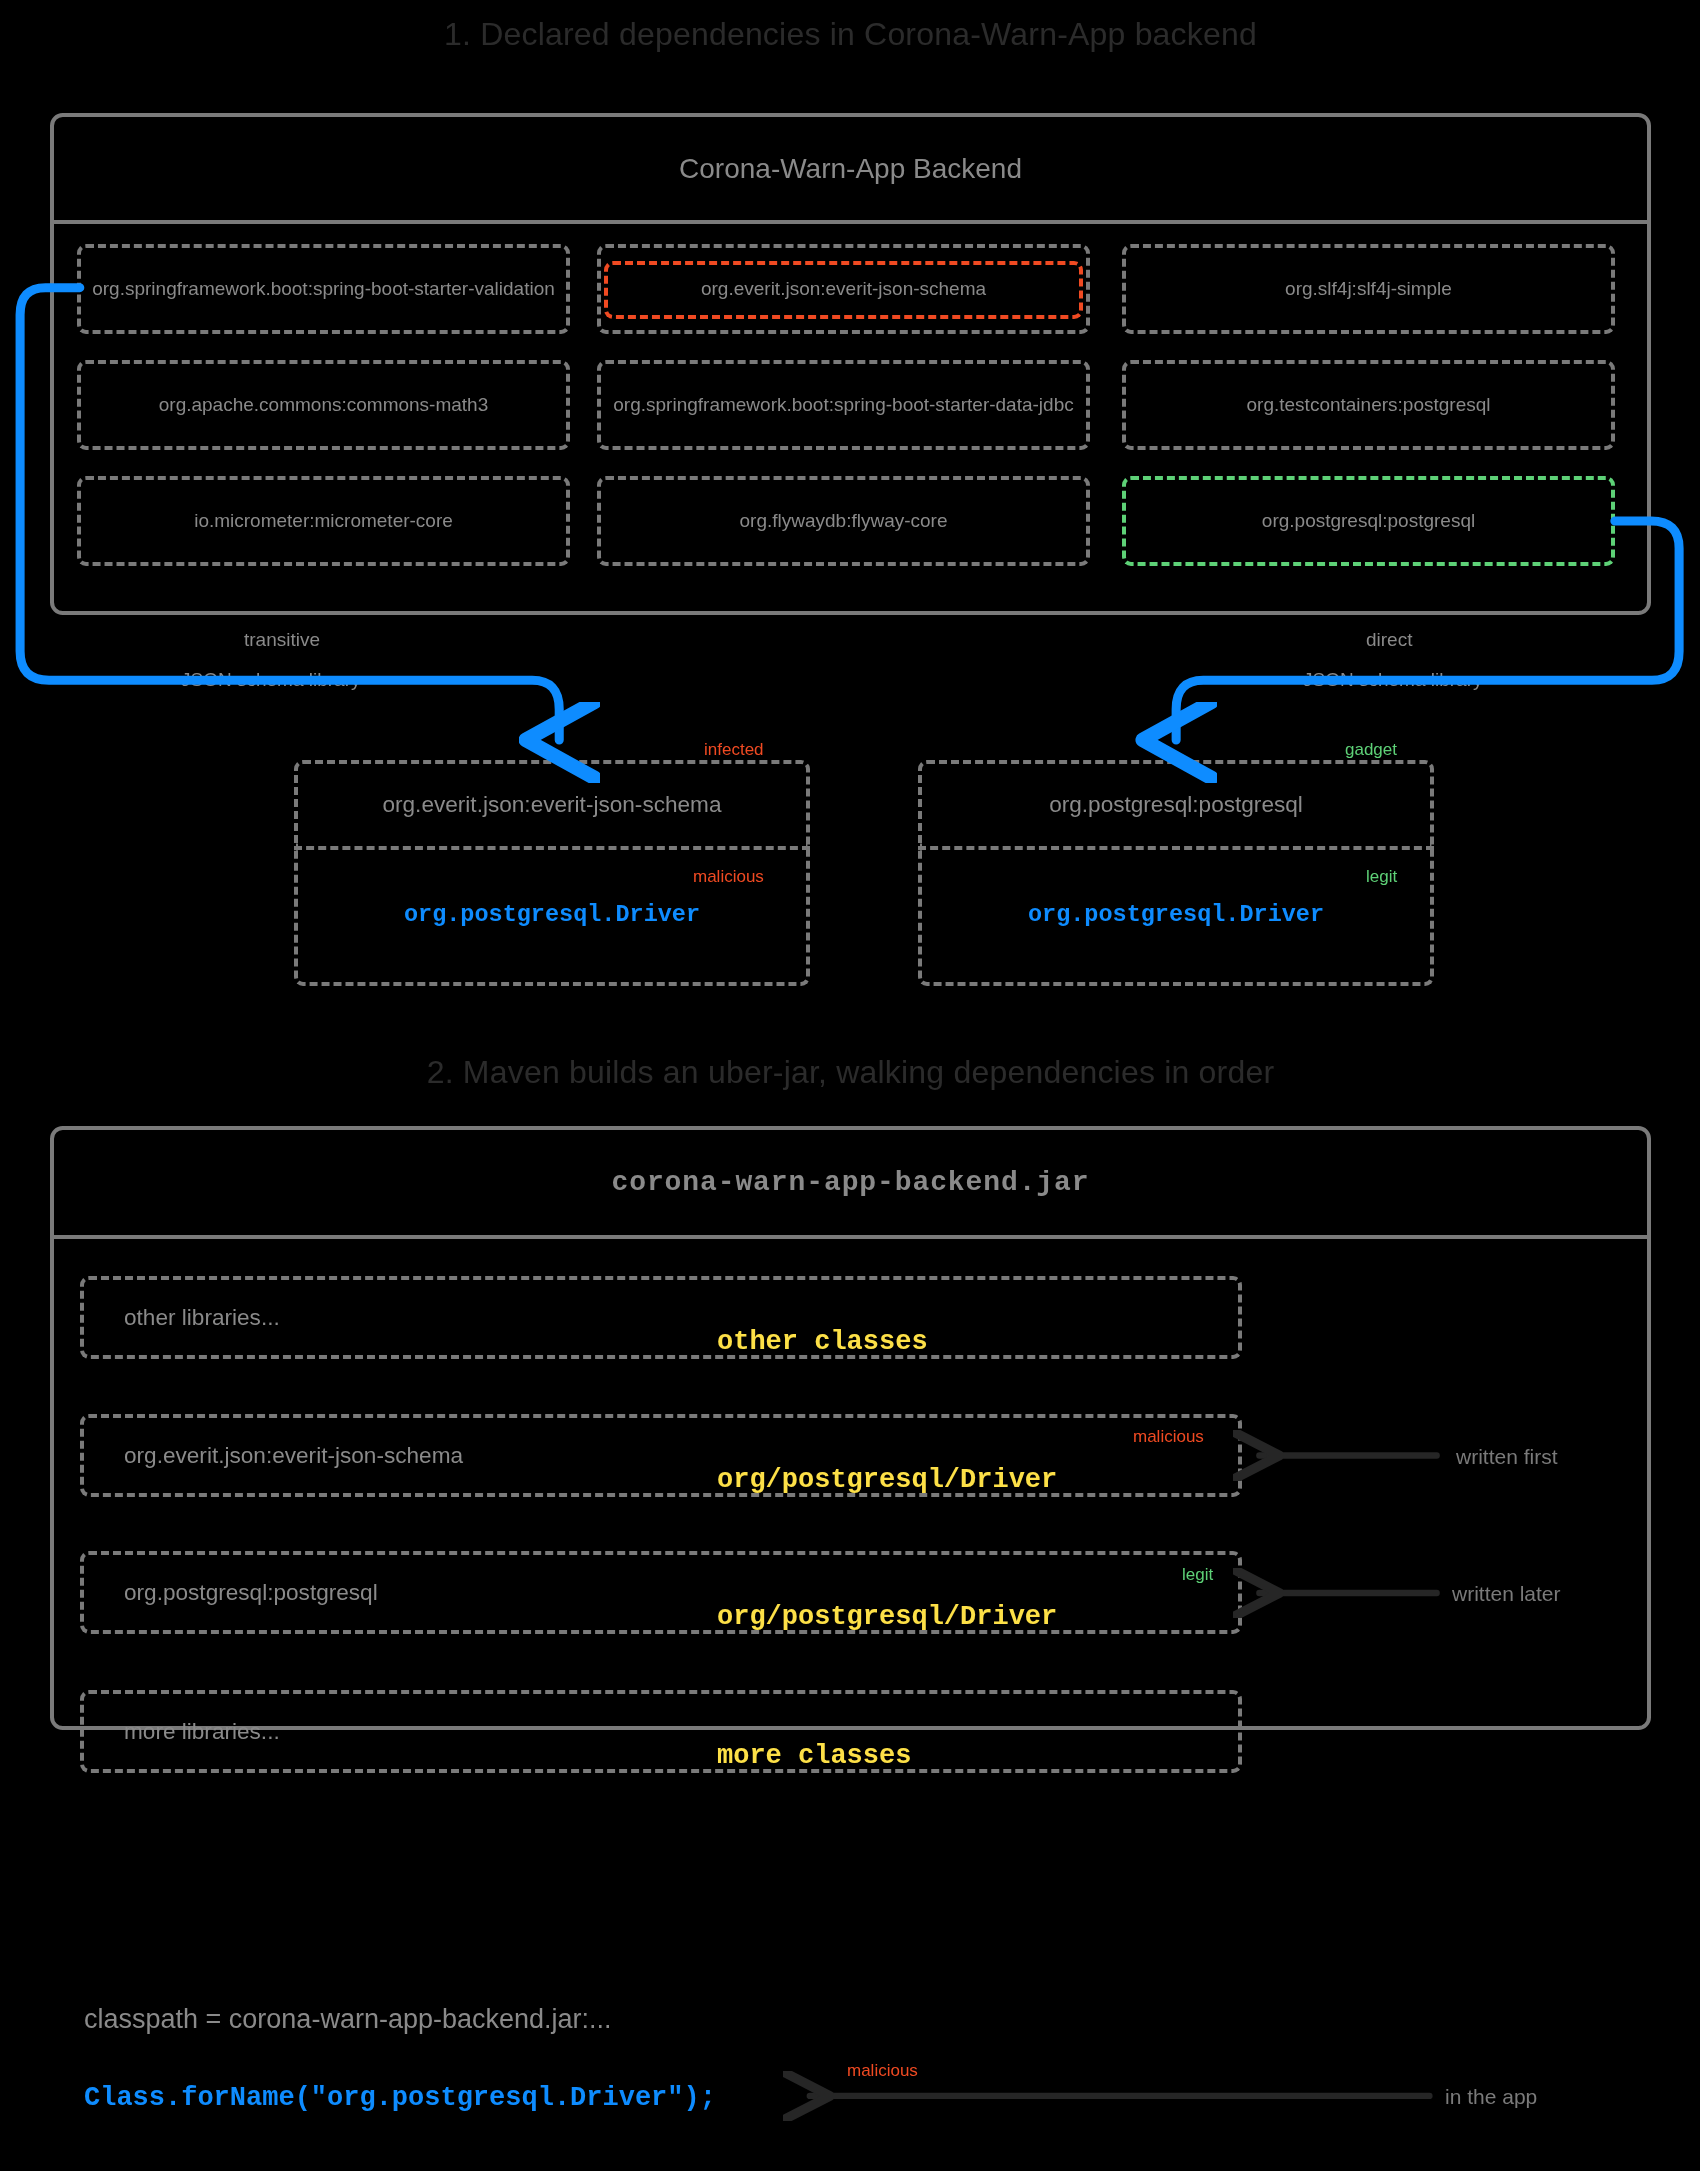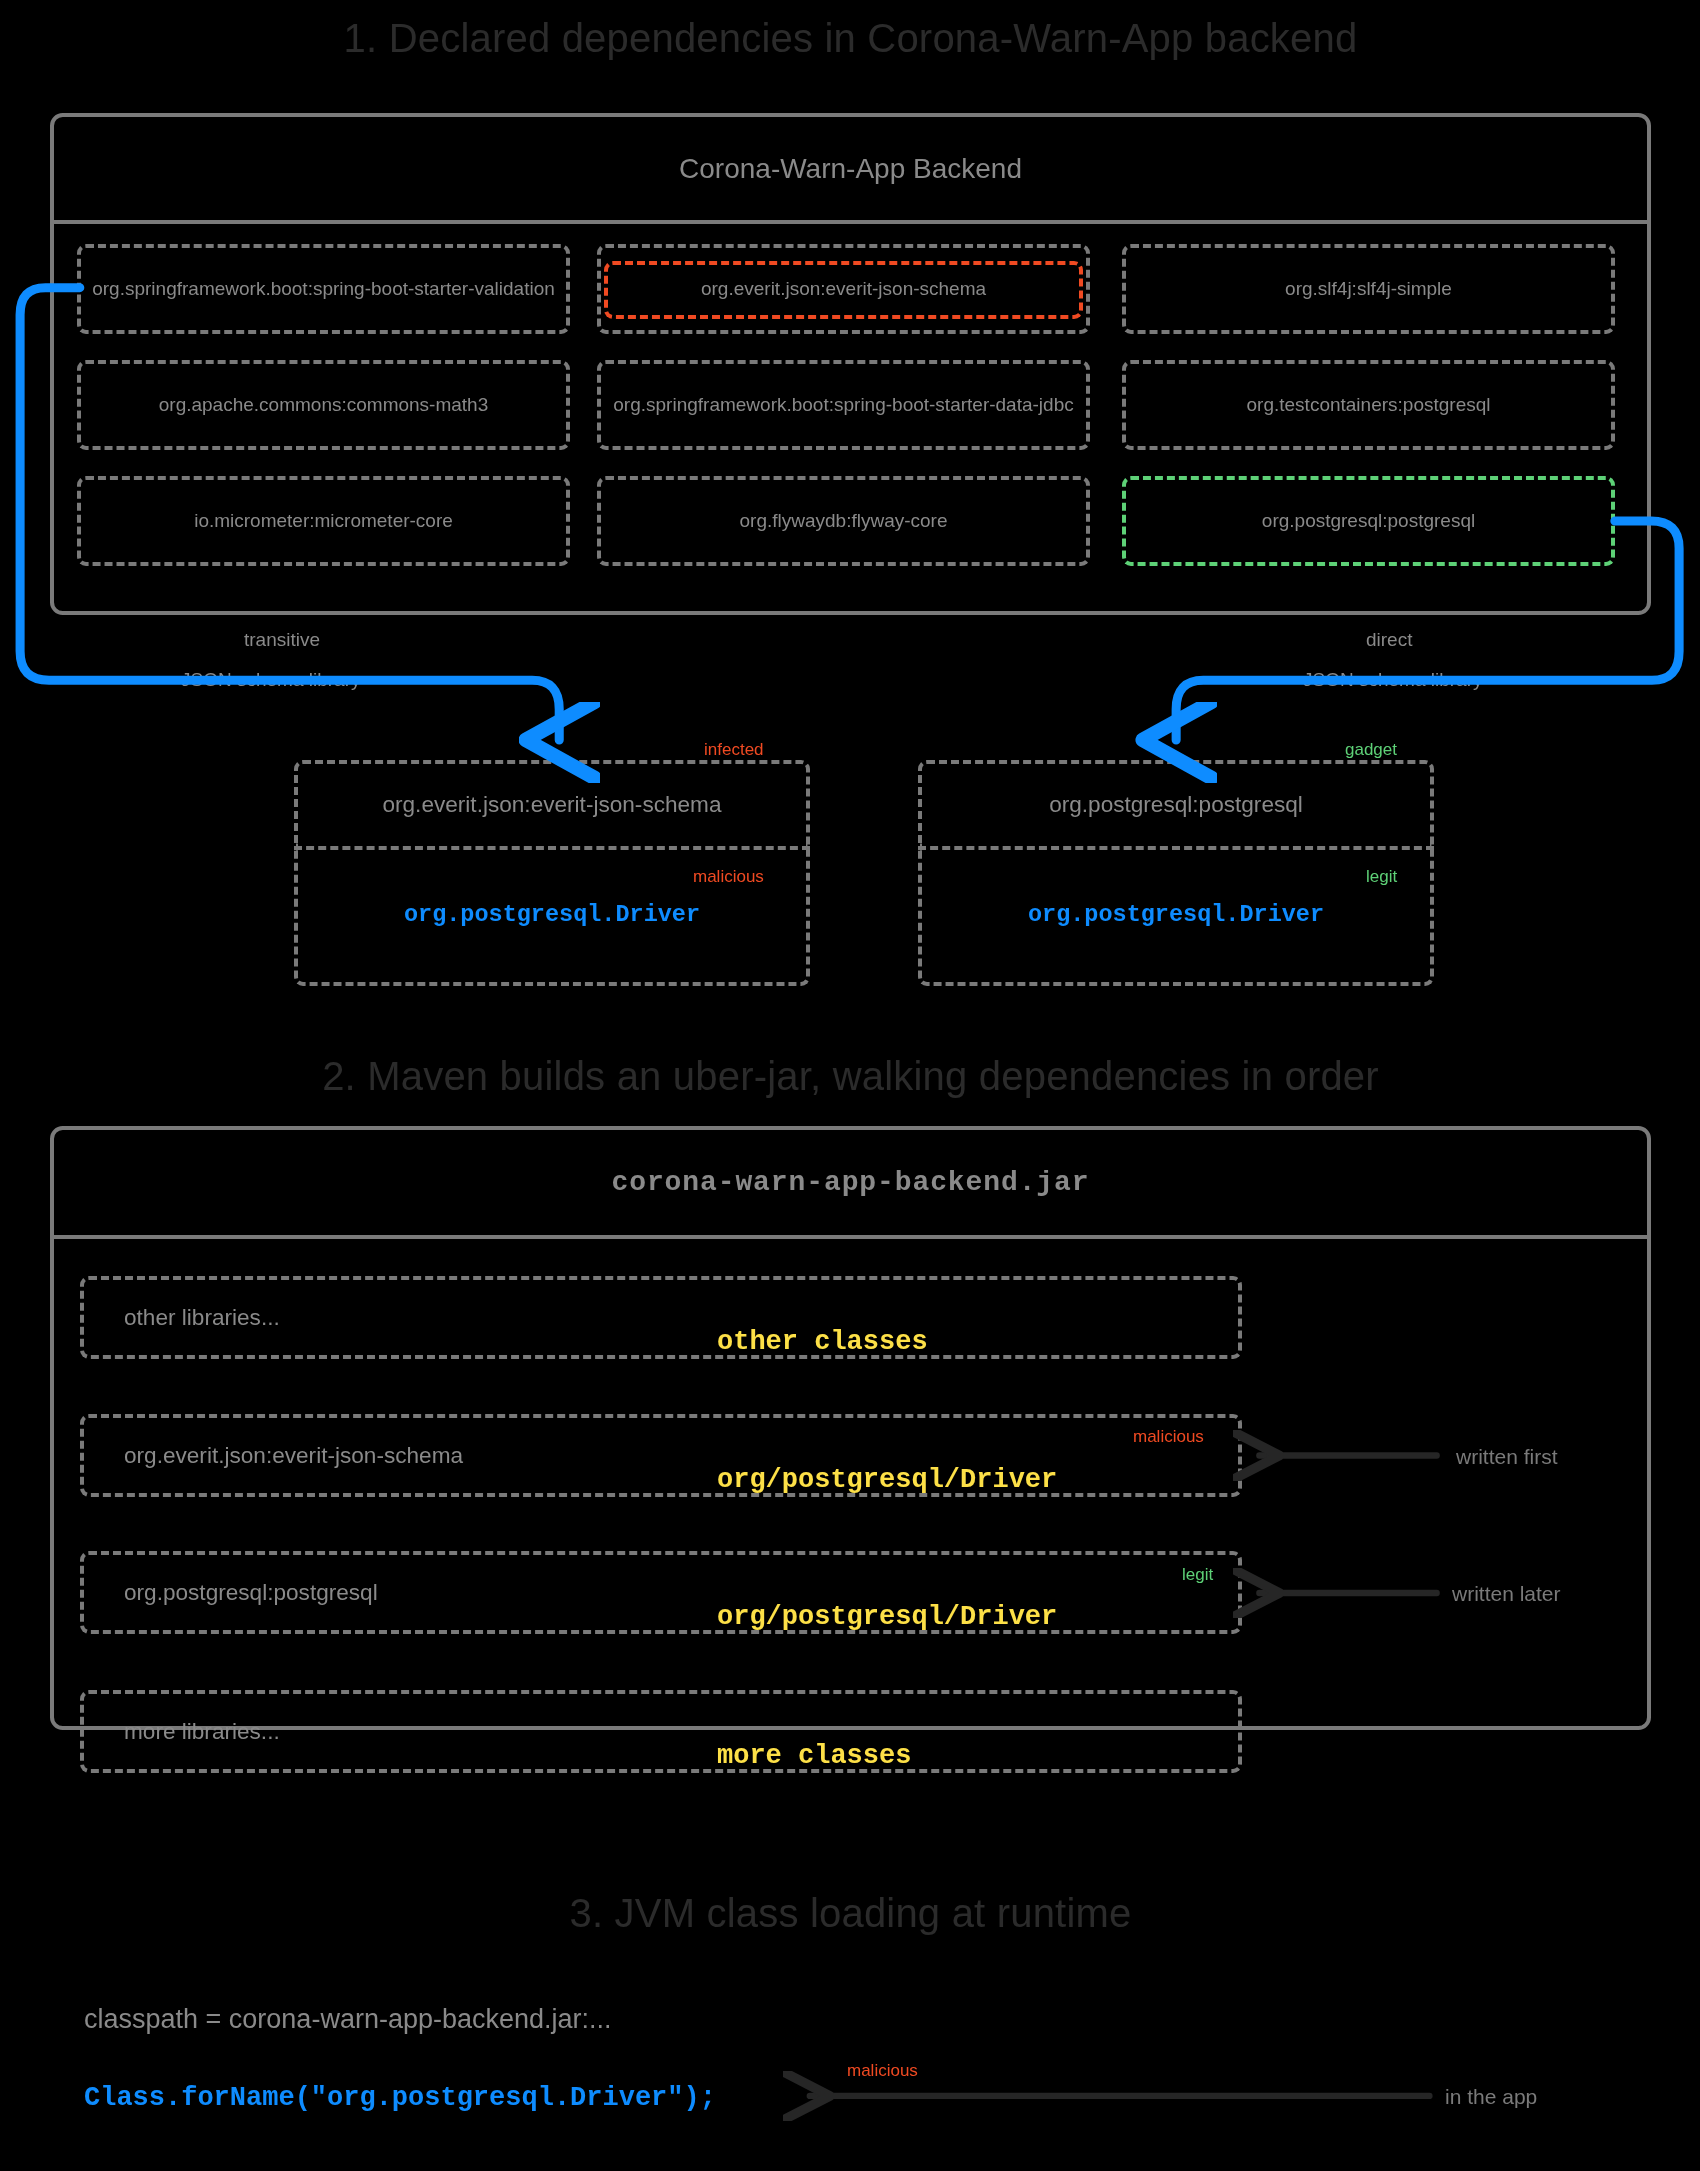--- a/index.html
+++ b/index.html
@@ -10,21 +10,21 @@
     font-family: "Liberation Sans", sans-serif;
     overflow: hidden;
   }
   #root { position: relative; width: 1701px; height: 2171px; }
 
   .sec-title {
     position: absolute;
     width: 1701px;
     text-align: center;
     color: #2b2b2b;
-    font-size: 40px;
+    font-size: 32px;
     font-weight: 400;
     letter-spacing: 0.2px;
   }
 
   
   .solid-box {
     position: absolute;
     border: 4.5px solid #7a7a7a;
     border-radius: 12.7px;
     background: #000;
@@ -209,21 +209,20 @@
     <span class="cls">org/postgresql/Driver</span>
   </div>
   <div class="tag green" style="left:1182px; top:1565px;">legit</div>
   <div class="note" style="left:1452px; top:1582px;">written later</div>
 
   <div class="jarrow" style="left:80px; top:1690px; width:1162px; height:83px;">
     <span class="lib">more libraries...</span>
     <span class="cls">more classes</span>
   </div>
 
-  <div class="sec-title" style="top:1891px;">3. JVM class loading at runtime</div>
 
   <div class="codeline" style="left:84px; top:2004px;">classpath = corona-warn-app-backend.jar:...</div>
 
   <div class="codeline mono" style="left:84px; top:2083px;">Class.forName("org.postgresql.Driver");</div>
 
   <div class="tag red" style="left:847px; top:2061px;">malicious</div>
   <div class="note" style="left:1445px; top:2085px;">in the app</div>
 
   <svg class="overlay" viewBox="0 0 1880 2400">
     <defs>

